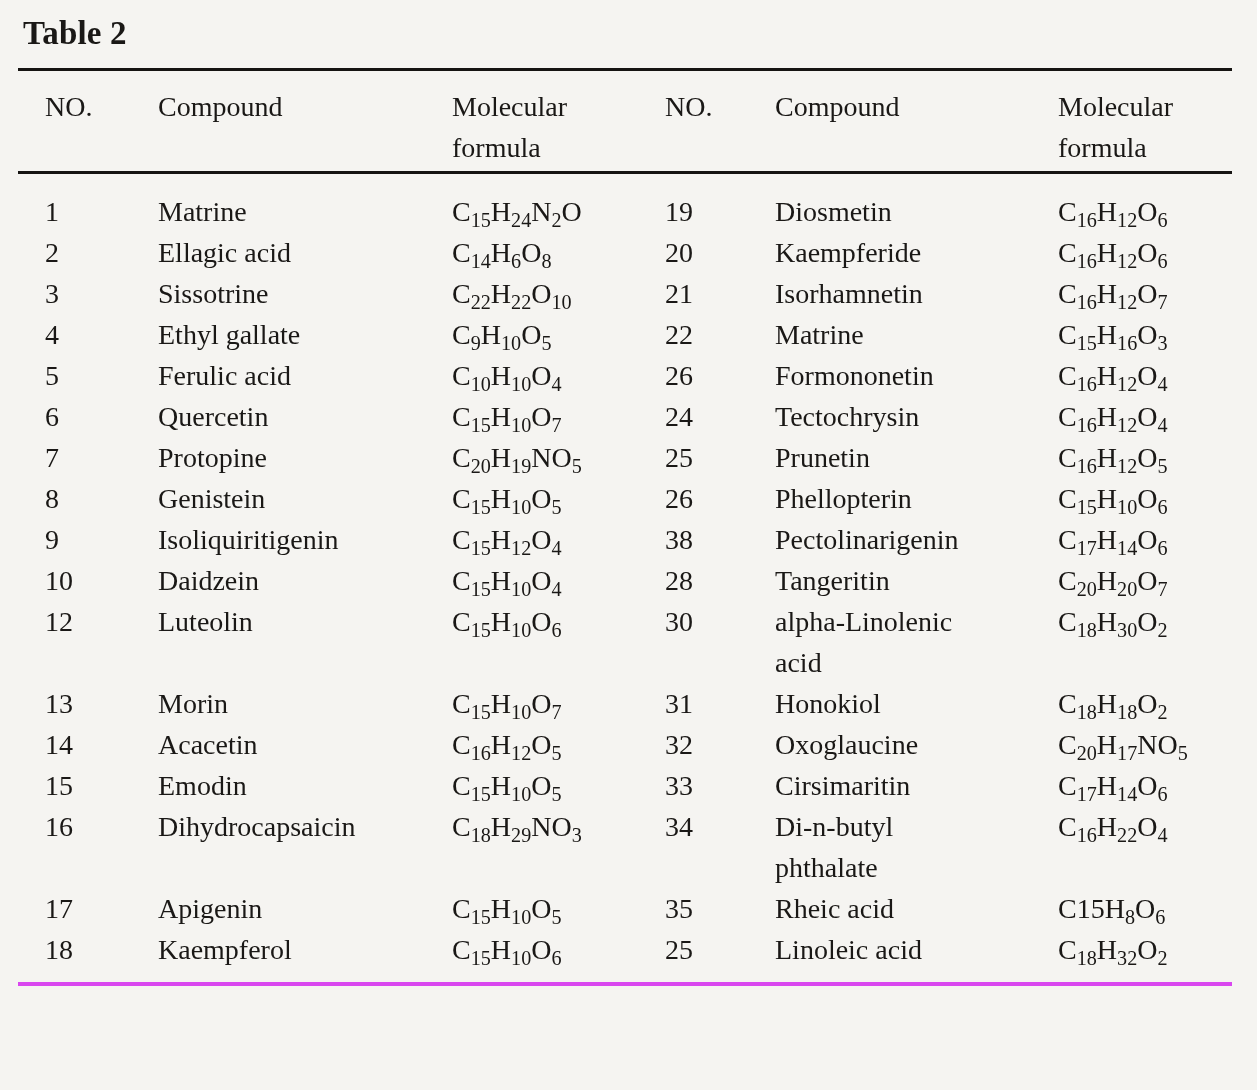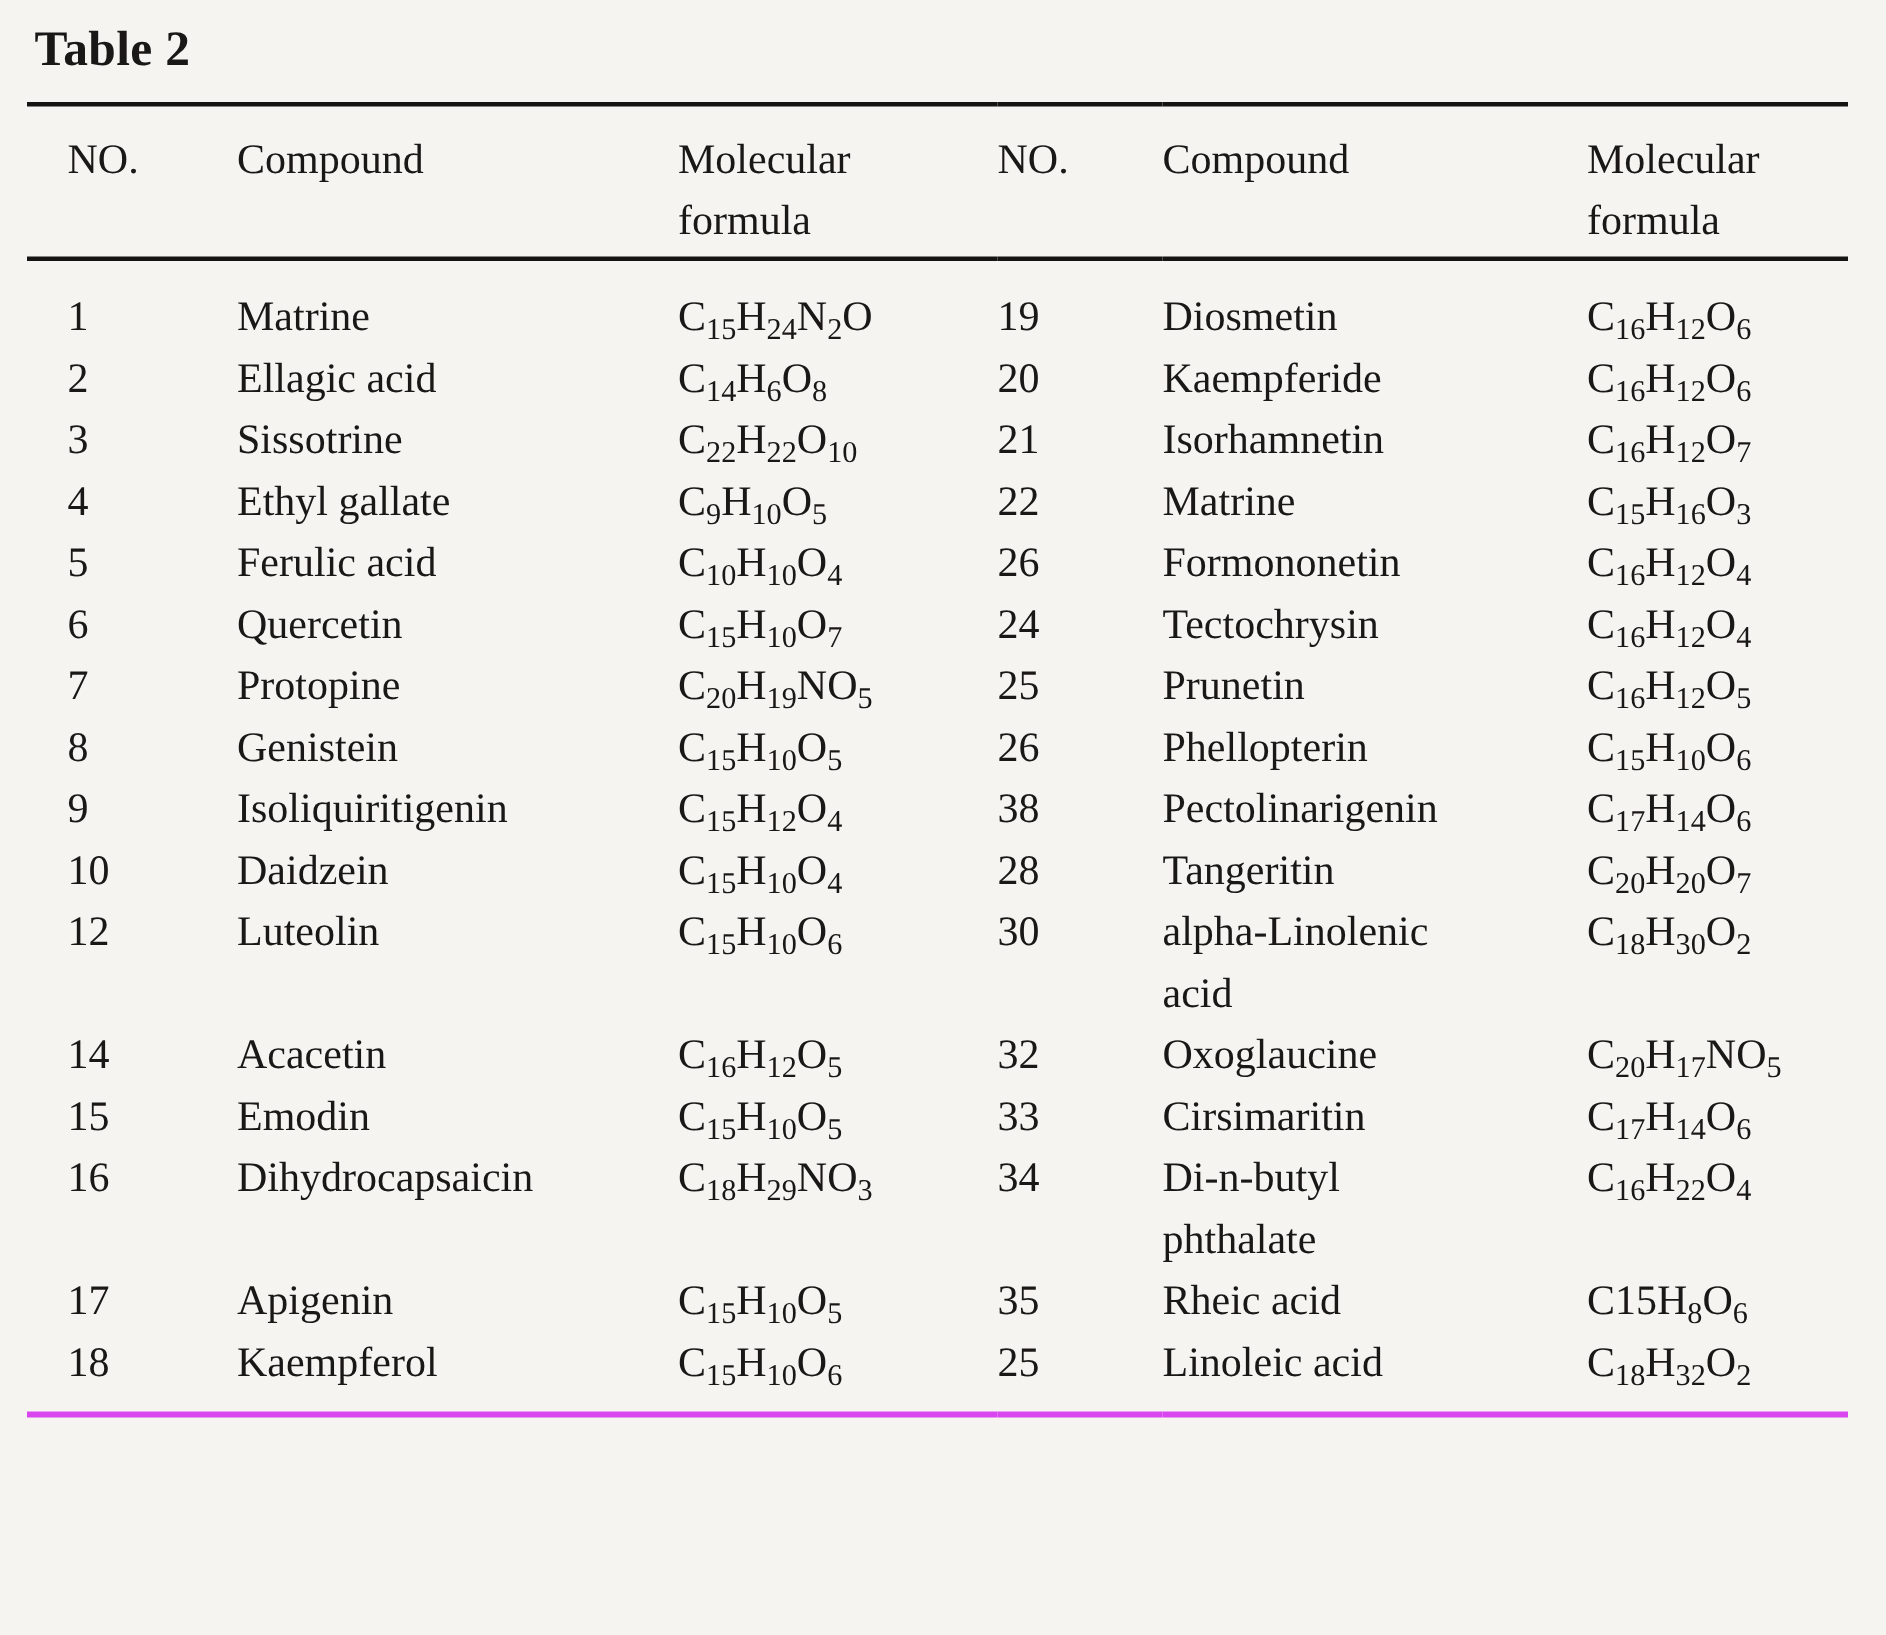--- a/index.html
+++ b/index.html
@@ -191,20 +191,28 @@
         <tr>
       <td class="lead">12</td>
       <td>Luteolin</td>
       <td>C<sub>15</sub>H<sub>10</sub>O<sub>6</sub></td>
       <td>30</td>
       <td>alpha-Linolenic
 acid</td>
       <td>C<sub>18</sub>H<sub>30</sub>O<sub>2</sub></td>
     </tr>
         <tr>
+      <td class="lead">13</td>
+      <td>Morin</td>
+      <td>C<sub>15</sub>H<sub>10</sub>O<sub>7</sub></td>
+      <td>31</td>
+      <td>Honokiol</td>
+      <td>C<sub>18</sub>H<sub>18</sub>O<sub>2</sub></td>
+    </tr>
+        <tr>
       <td class="lead">14</td>
       <td>Acacetin</td>
       <td>C<sub>16</sub>H<sub>12</sub>O<sub>5</sub></td>
       <td>32</td>
       <td>Oxoglaucine</td>
       <td>C<sub>20</sub>H<sub>17</sub>NO<sub>5</sub></td>
     </tr>
         <tr>
       <td class="lead">15</td>
       <td>Emodin</td>

